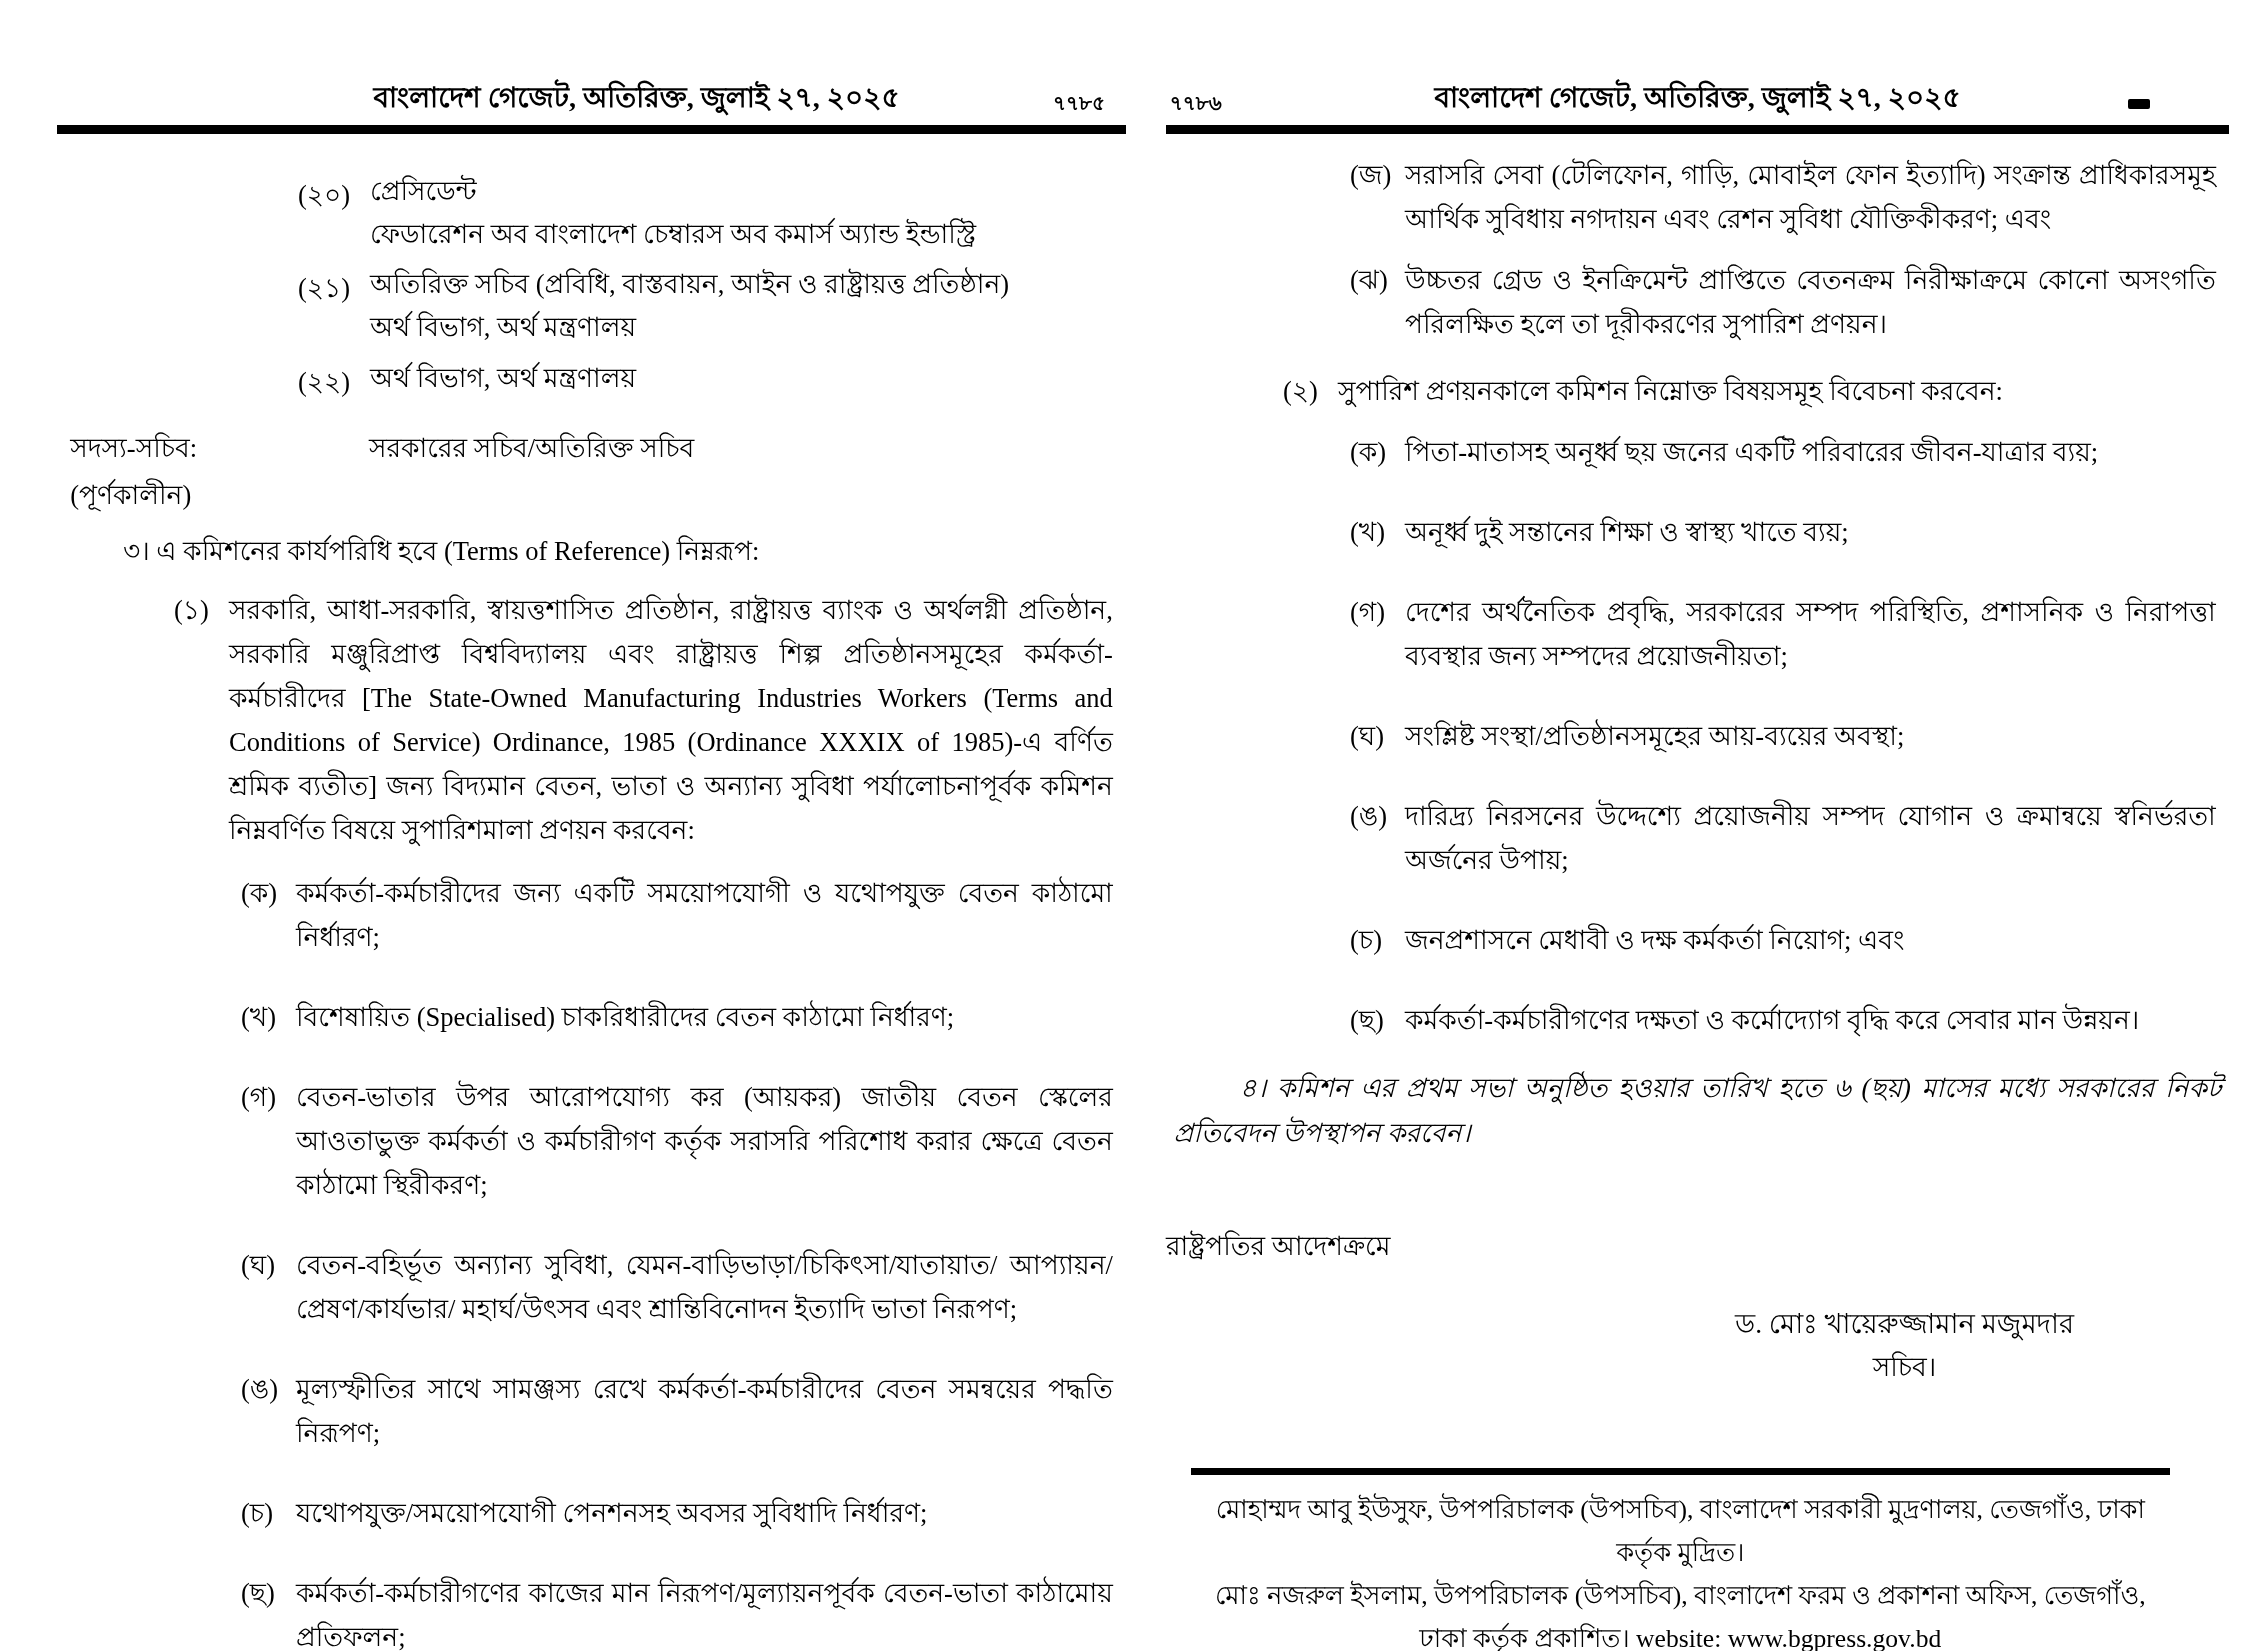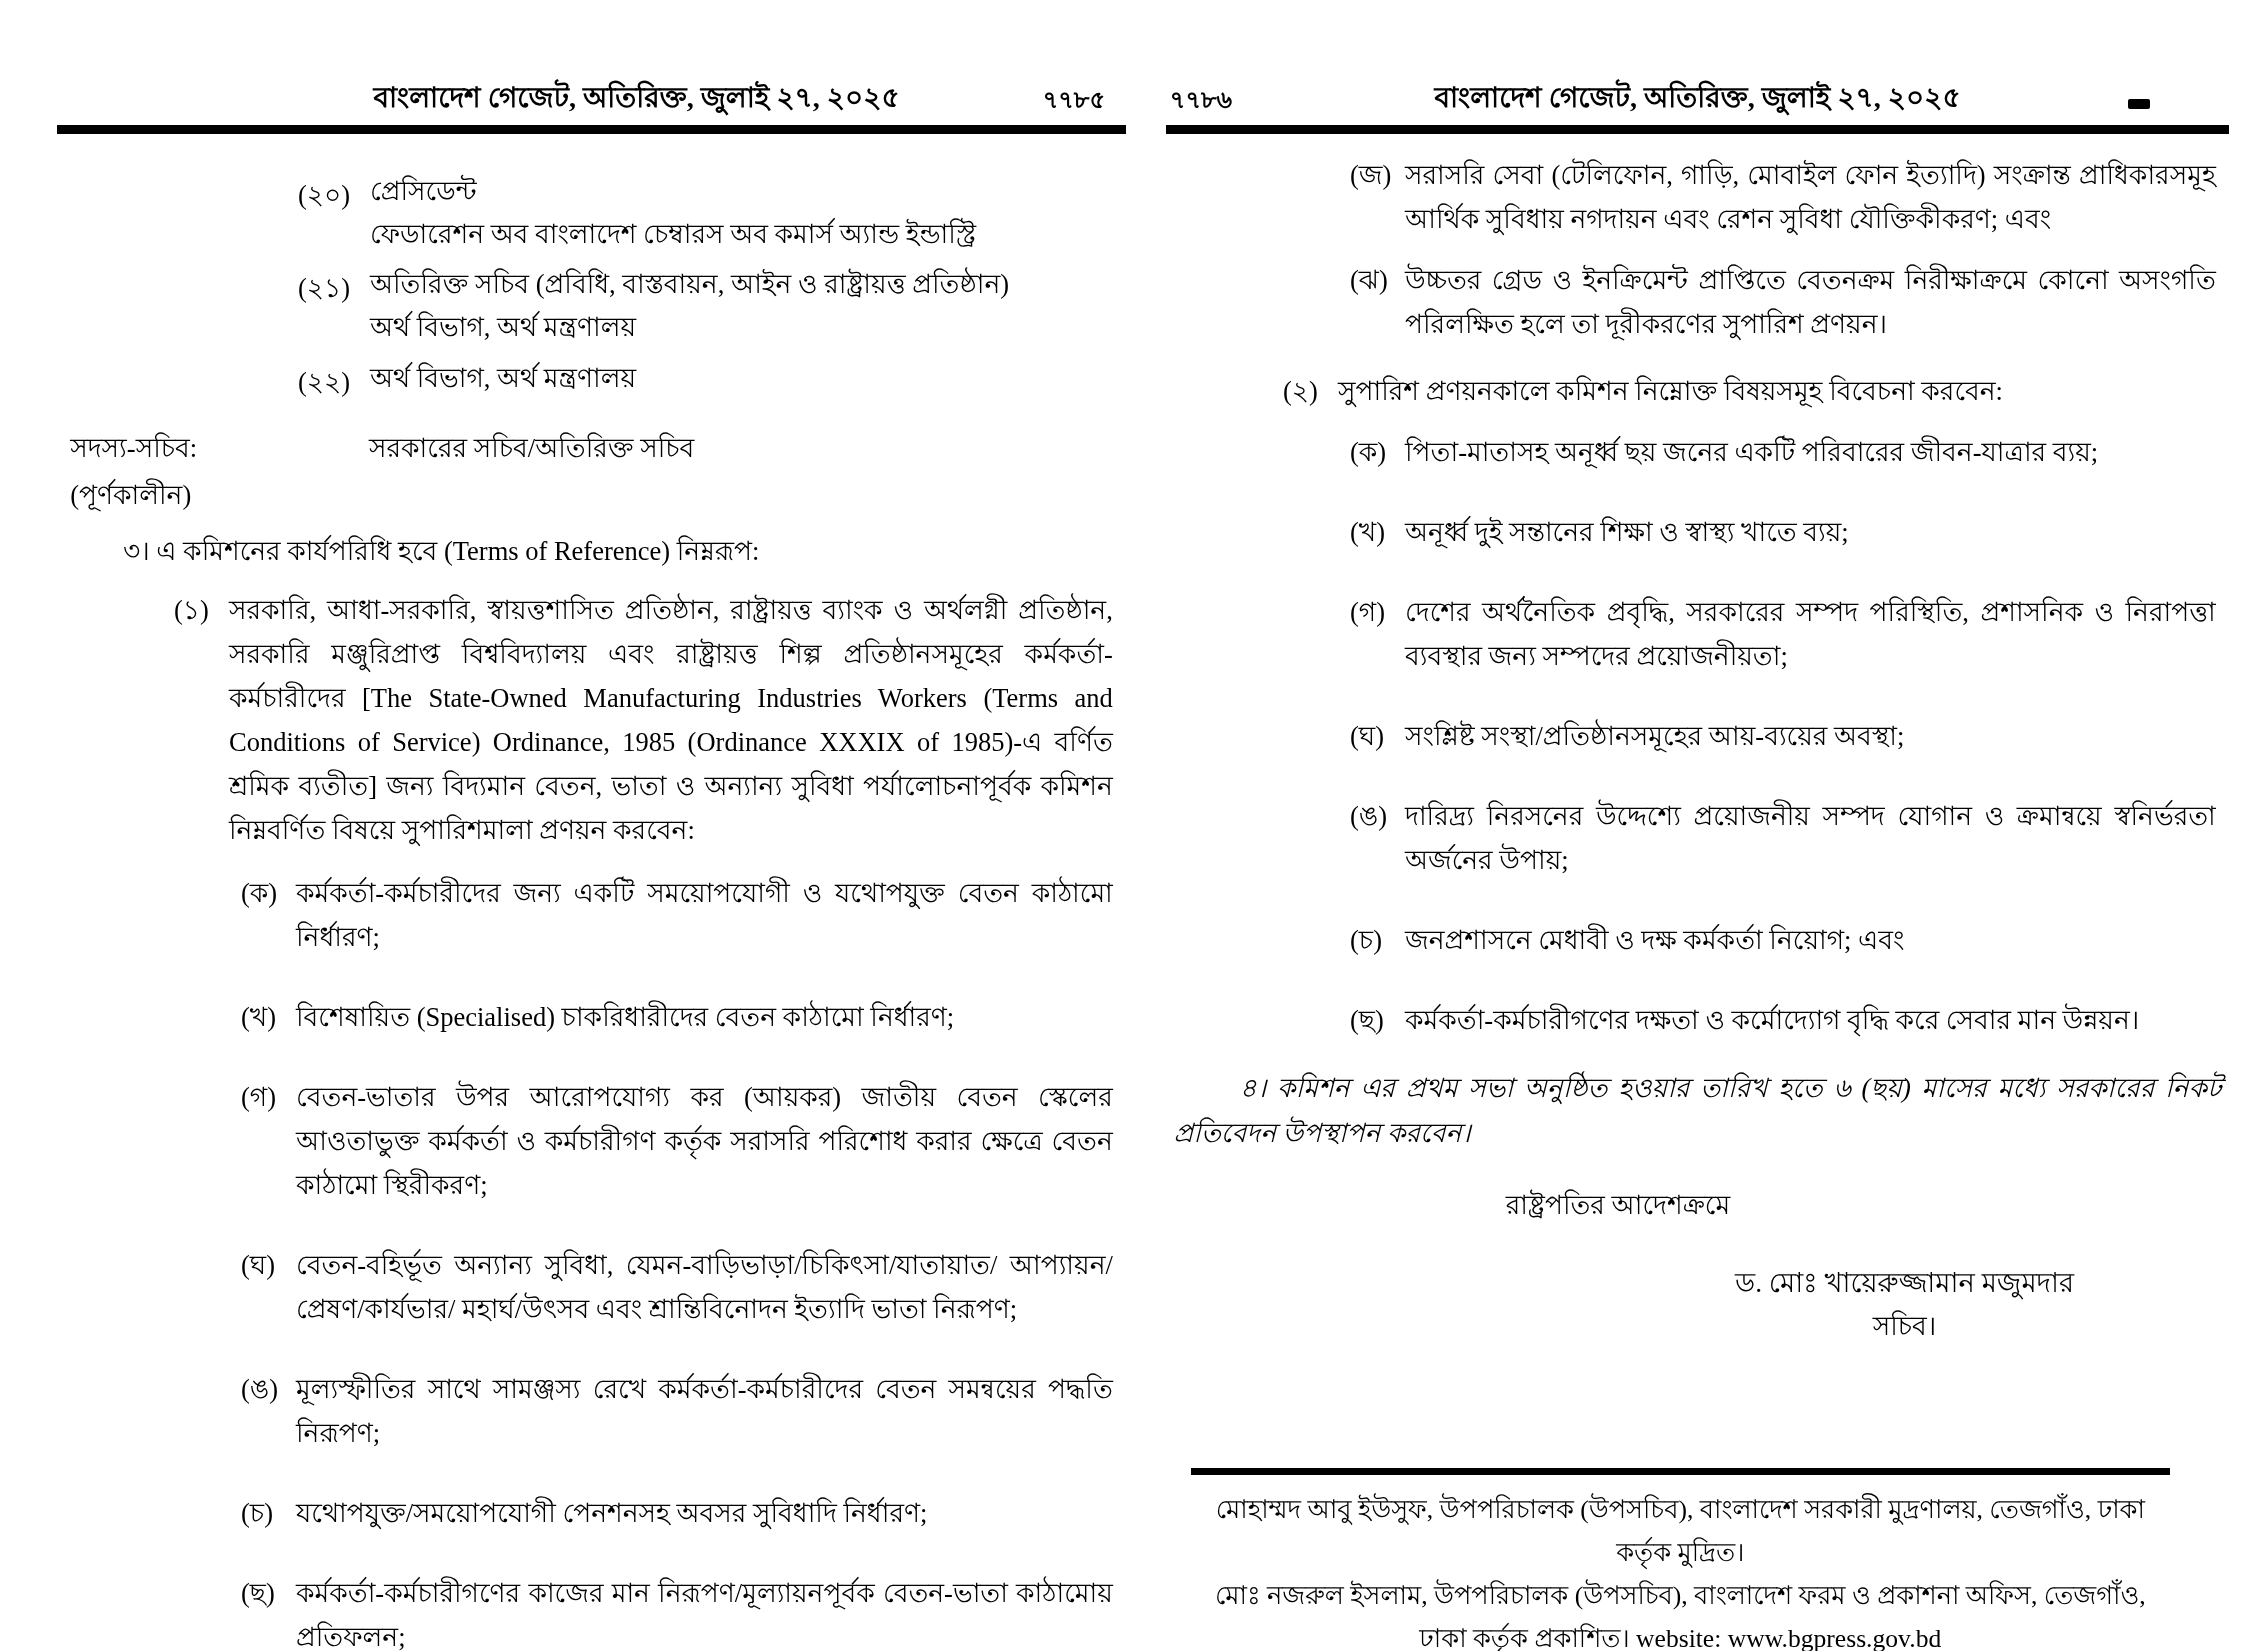--- a/index.html
+++ b/index.html
@@ -19,21 +19,21 @@
   .page-right { left: 1166px; width: 1063px; }
 
   
   .gz-header { position: relative; padding-top: 79px; height: 125px; }
   .gz-title {
     display: block; text-align: center;
     font-size: 28px; font-weight: bold; line-height: 38px;
     white-space: nowrap;
   }
   .page-left .gz-title { position: relative; left: 45px; }
-  .gz-pagenum { position: absolute; bottom: 3.8px; font-size: 24px; font-weight: bold; }
+  .gz-pagenum { position: absolute; bottom: 3.8px; font-size: 20px; font-weight: bold; }
   .gz-pagenum.right { right: 21px; }
   .gz-pagenum.left  { left: 3.8px; }
   .head-rule { height: 8.5px; background: #000; }
 
   
   .ln { line-height: 43px; }
 
   
   .member-item { display: flex; margin-left: 241px; line-height: 51px; }
   .member-item .num { flex: none; width: 72px; }
@@ -58,21 +58,21 @@
   .sub { display: flex; margin-left: 184px; line-height: 44px; }
   .sub .lbl { flex: none; width: 55px; }
   .sub .txt { flex: 1; text-align: justify; padding-right: 13.2px; }
 
   
   .para-flow {
     margin-left: 7.6px; padding-right: 7.6px;
     text-indent: 66px; text-align: justify; line-height: 45px; font-style: italic;
   }
 
-  .by-order { margin-top: 27px; text-align: center; padding-right: 159px; line-height: 44px; }
+  .by-order { margin-top: 68px; text-align: left; padding-right: 159px; line-height: 44px; }
   .sig-block { width: fit-content; margin: 34px 155px 0 auto; text-align: center; }
   .sig-name { font-weight: normal; font-size: 27.4px; line-height: 44px; white-space: nowrap; text-align: right; }
   .sig-title { line-height: 42px; }
 
   
   .footer { position: absolute; top: 1468px; left: 24.6px; right: 59px; }
   .footer-rule { height: 6.6px; background: #000; margin-bottom: 13.2px; }
   .footer-line { text-align: center; font-size: 25.6px; line-height: 43px; }
 
   .artifact { position: absolute; left: 2128px; top: 99px; width: 22px; height: 10.4px; background: #000; border-radius: 1.9px; }

